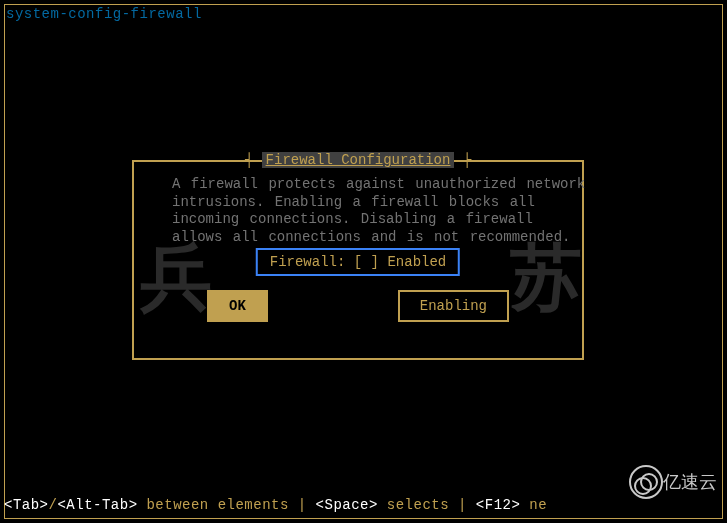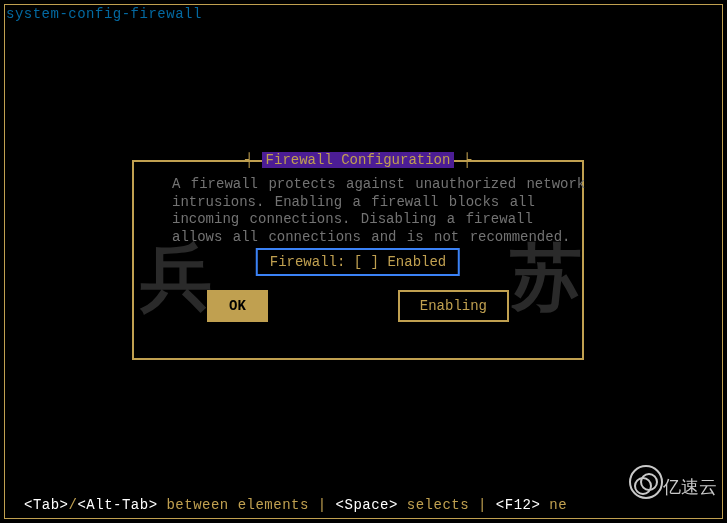--- a/index.html
+++ b/index.html
@@ -30,23 +30,24 @@
       left: 132px; top: 160px;
       width: 452px; height: 200px;
       border: 2px solid #c0a050;
     }
     .dialog-title-wrap {
       position: absolute;
       top: -10px; left: 0; width: 100%;
       text-align: center;
     }
     .dialog-title {
-      background: #4c1d95;
+      background: #404040;
       color: #c0a050;
       padding: 0 4px;
+      text-decoration: underline;
     }
     .dialog-pipe { color: #c0a050; }
     .body-text {
       position: absolute;
       left: 18px; top: 14px;
       color: #737373;
       line-height: 1.25;
       width: 420px;
       word-spacing: 2px;
       margin-left: 20px;
@@ -74,40 +75,40 @@
       color: #c0a050;
       cursor: pointer;
     }
     .btn.selected {
       background: #c0a050;
       color: #000;
       font-weight: bold;
     }
     .status-bar {
       position: absolute;
-      left: 24px; bottom: 10px;
+      left: 4px; bottom: 10px;
       color: #c0a050;
       letter-spacing: 0.5px;
     }
     .status-bar .white { color: #fff; }
     .watermark-text {
       position: absolute;
       color: #2a2a2a;
       font-family: "SimSun","Songti SC",serif;
       font-size: 72px;
       font-weight: bold;
       pointer-events: none;
       user-select: none;
     }
     .wm1 { left: 140px; top: 230px; }
     .wm2 { left: 510px; top: 230px; }
     .watermark-logo {
       position: absolute;
       right: 10px; bottom: 24px;
-      display: flex; align-items: flex-end;
+      display: flex; align-items: center;
       gap: 0;
       pointer-events: none;
     }
     .logo-circ {
       width: 34px; height: 34px;
       border: 2px solid #c8c8c8;
       border-radius: 50%;
       position: relative;
     }
     .logo-circ::before,.logo-circ::after{

